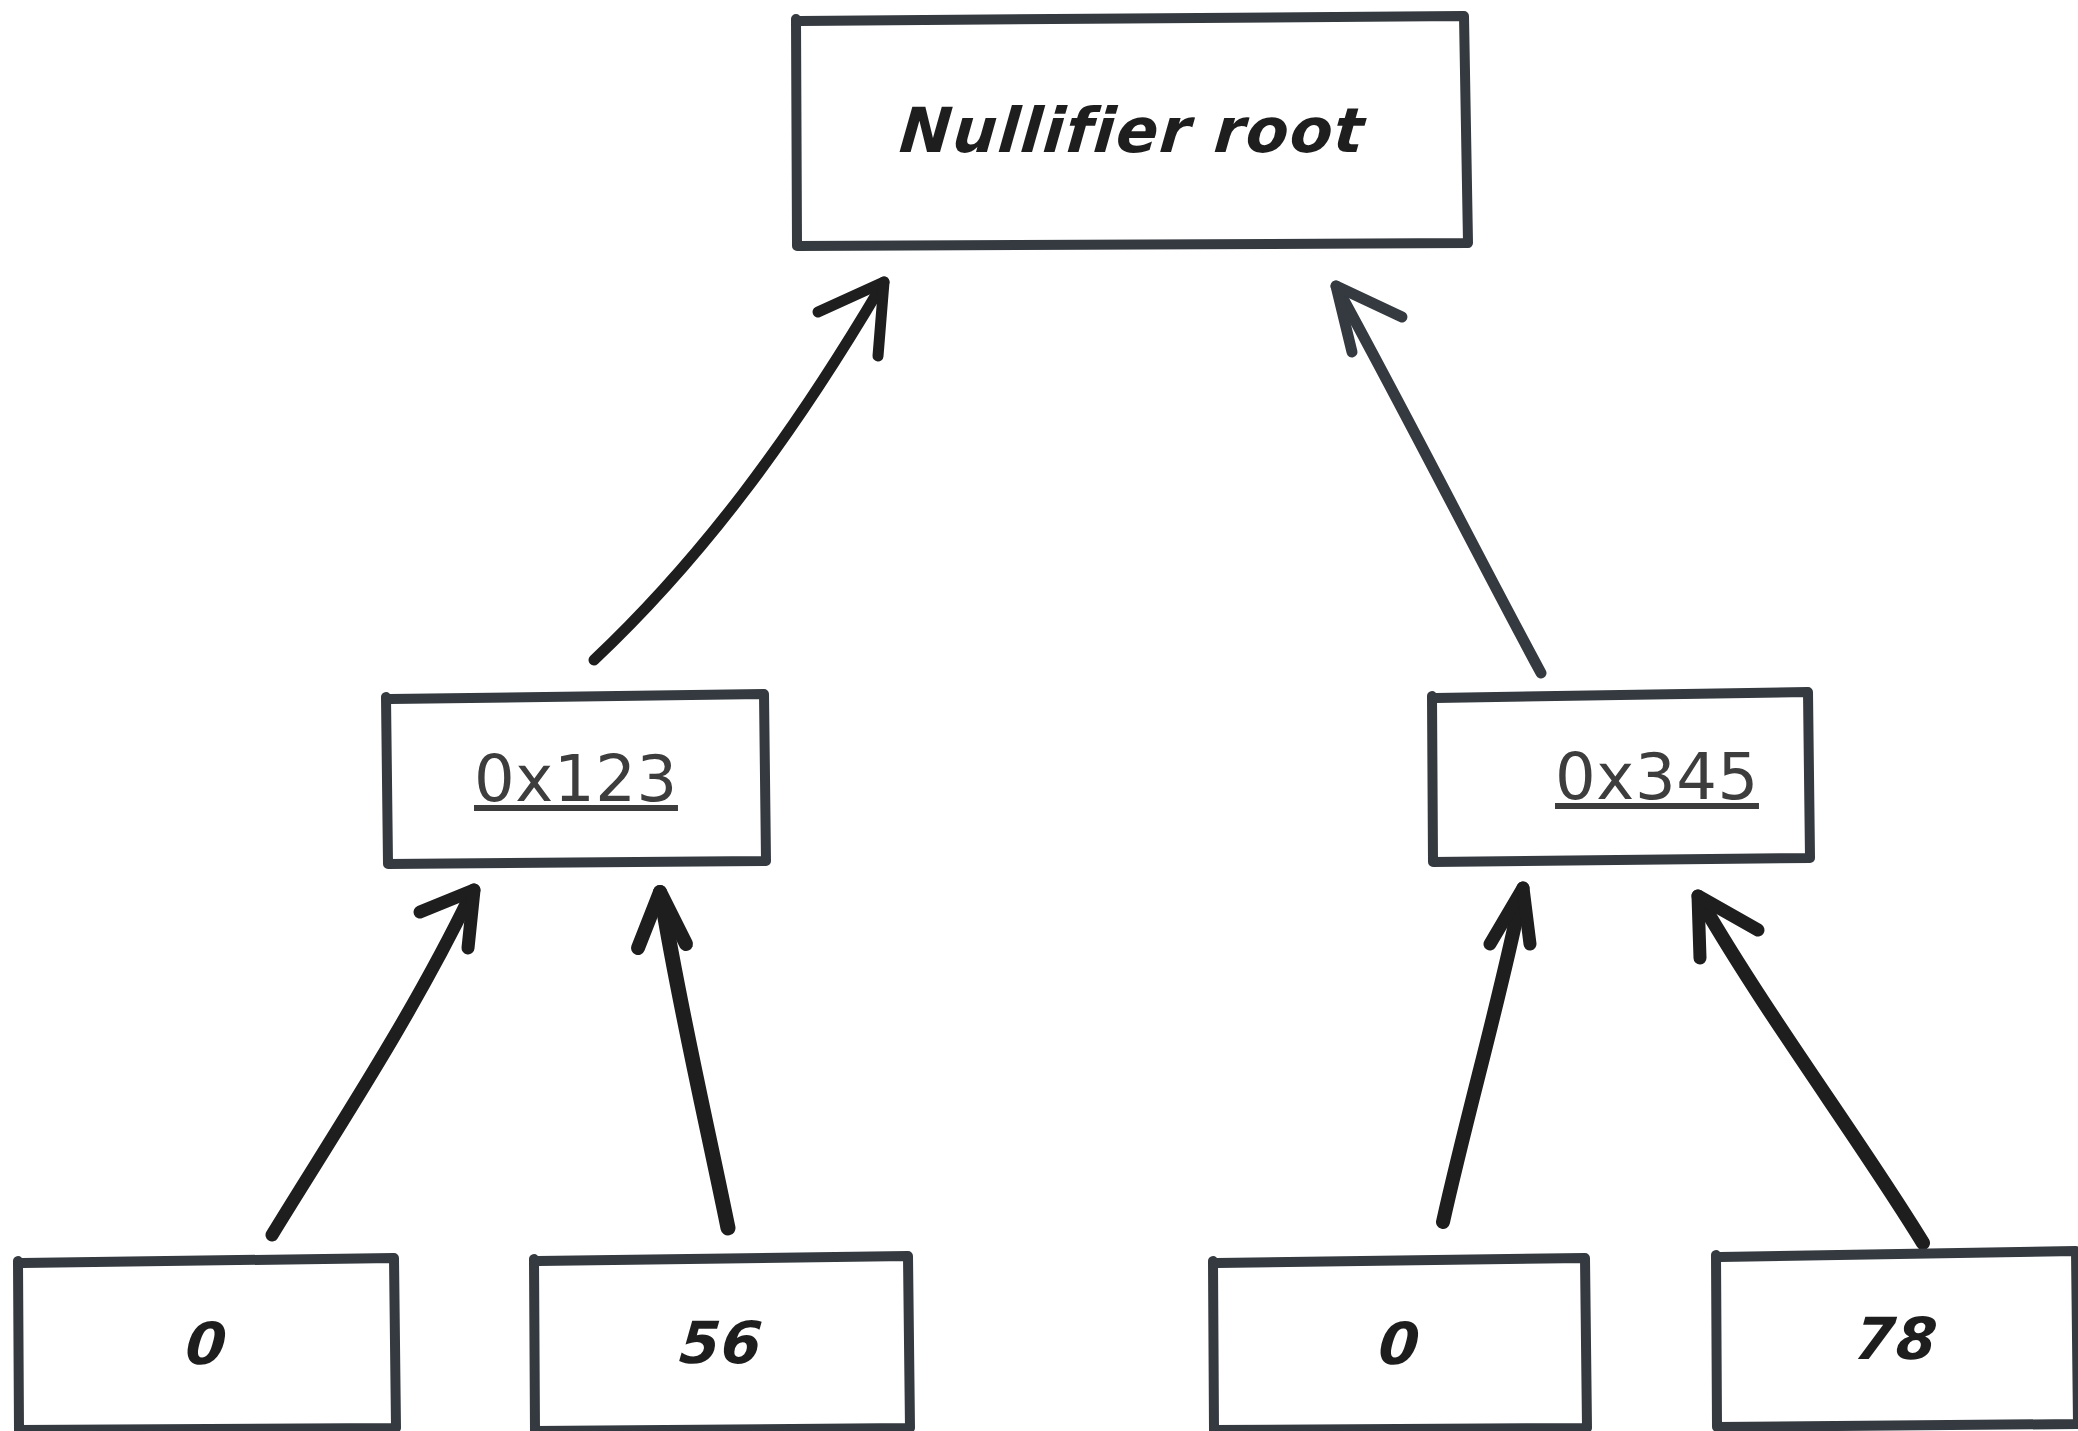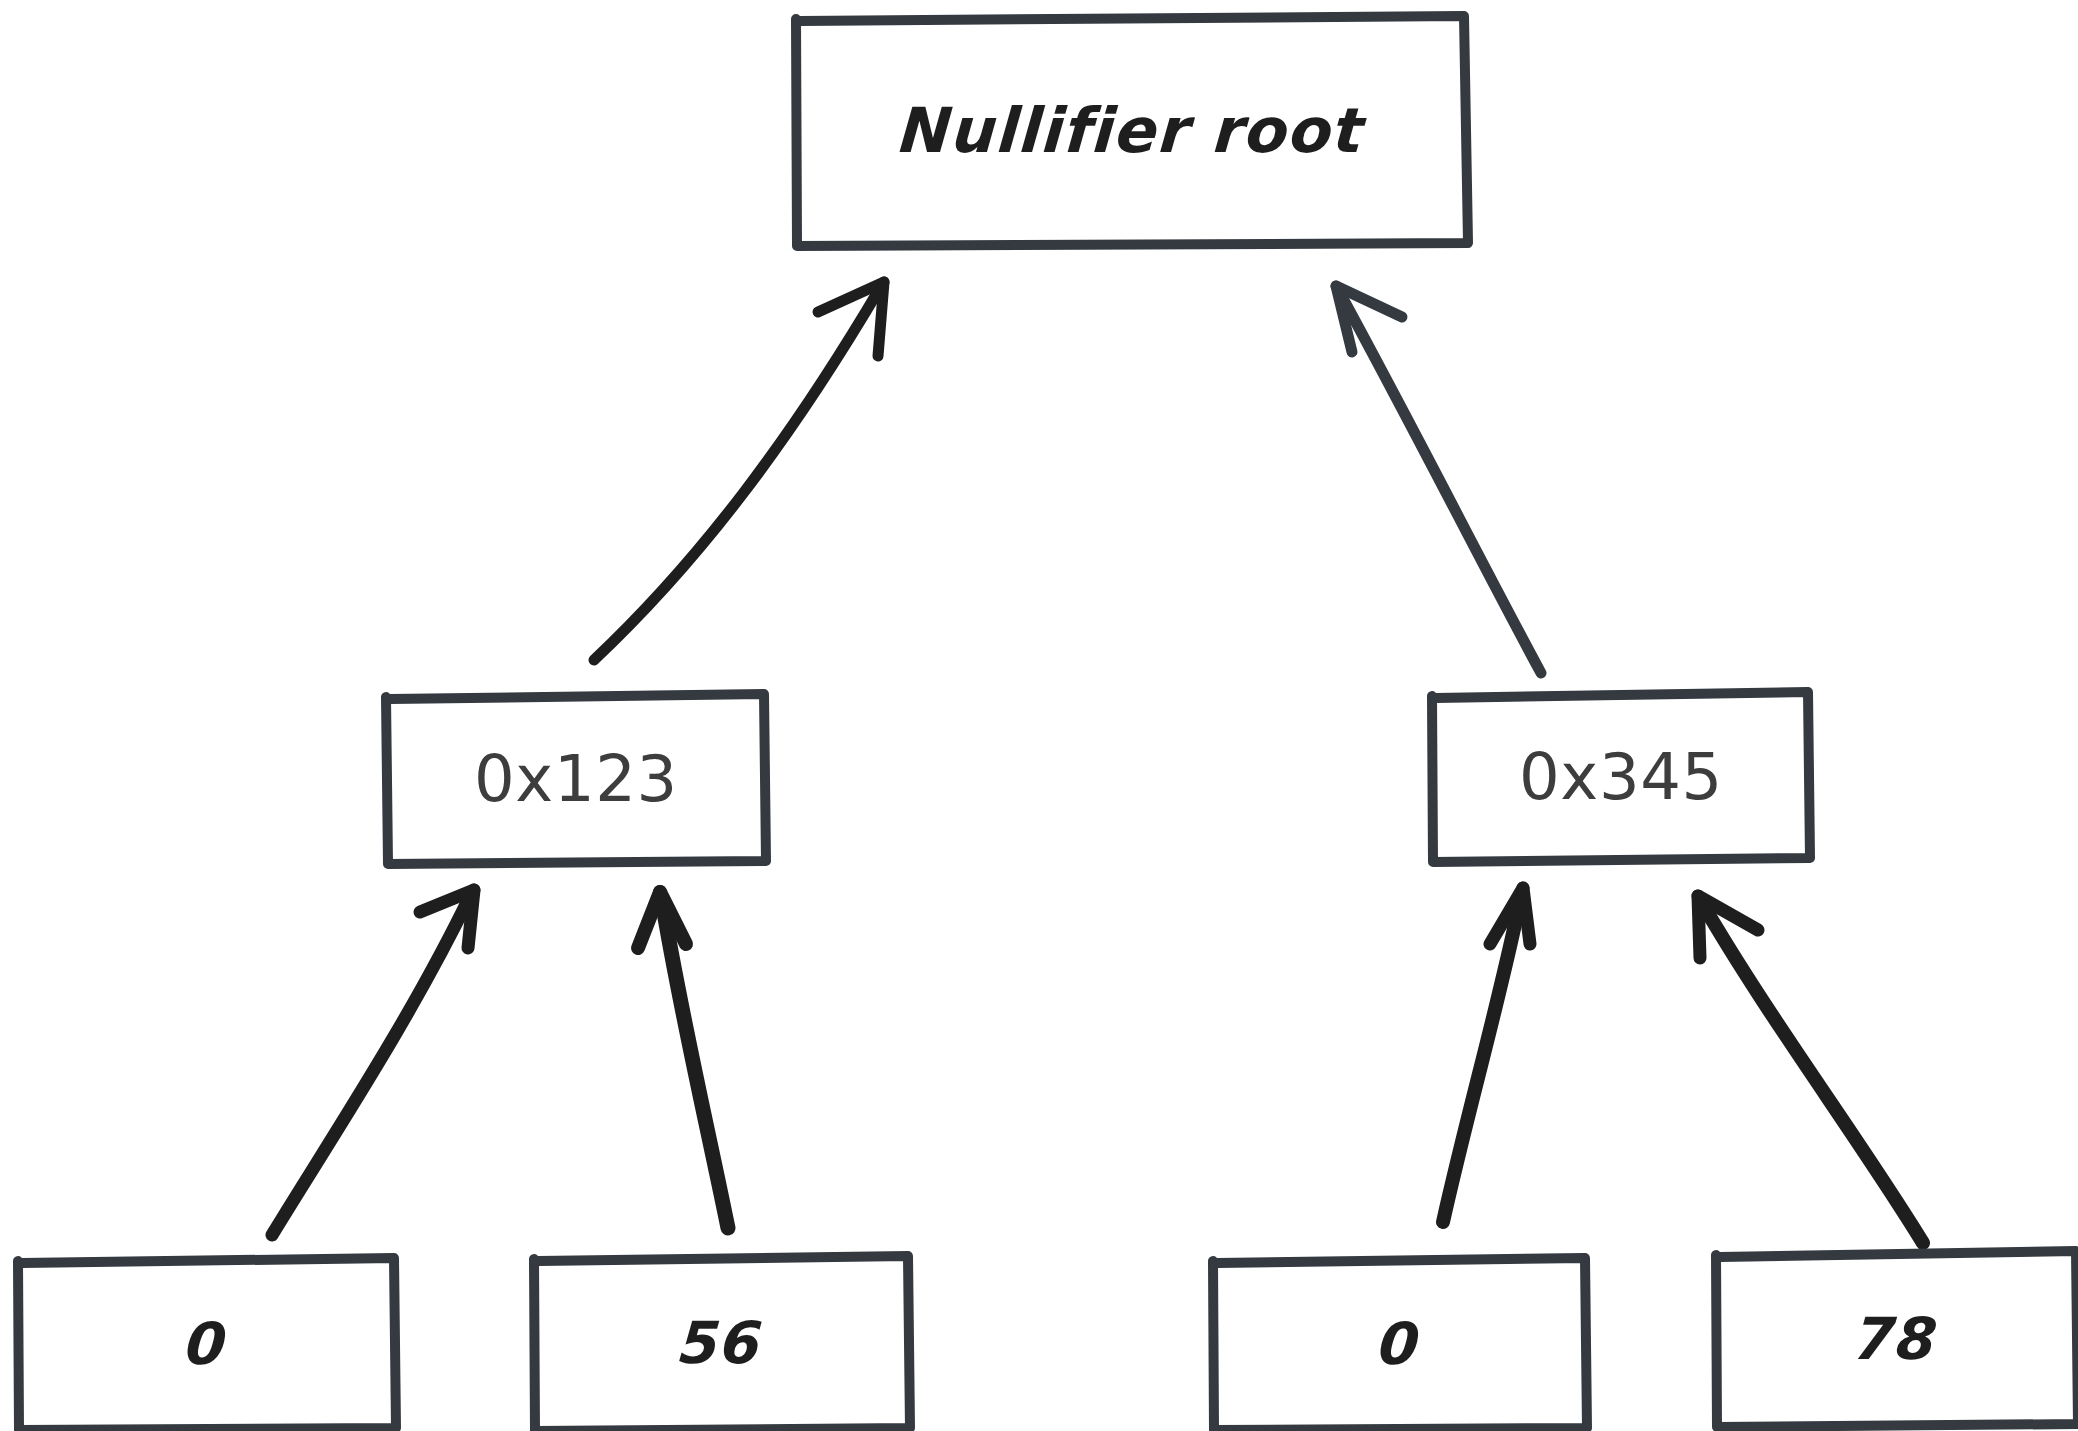--- a/index.html
+++ b/index.html
@@ -45,20 +45,21 @@
     font-family: "DejaVu Sans", sans-serif;
     font-style: italic;
     font-weight: 600;
     letter-spacing: 0.02em;
     transform: skewX(-5deg);
   }
   .mono-ish {
     font-family: "DejaVu Sans", sans-serif;
     font-weight: 400;
     letter-spacing: 0.01em;
+    text-decoration: underline;
   }
 </style>
 </head>
 <body>
 
 <div id="canvas">
 
   <svg class="layer" viewBox="0 0 2078 1431" xmlns="http://www.w3.org/2000/svg">
 
     <g>
@@ -116,21 +117,21 @@
   </svg>
 
   <div class="node" style="left:796px; top:15px; width:672px; height:231px;">
     <span class="node-label hand" style="font-size:62px; color:#1e1e1e;">Nullifier root</span>
   </div>
 
   <div class="node" style="left:386px; top:694px; width:380px; height:170px;">
     <span class="node-label mono-ish" style="font-size:64px; color:#3d3d3d;">0x123</span>
   </div>
 
-  <div class="node" style="left:1432px; top:692px; width:378px; height:170px;text-align:center;">
+  <div class="node" style="left:1468px; top:692px; width:378px; height:170px;text-align:center;">
     <span class="node-label mono-ish" style="font-size:64px; color:#3d3d3d;">0x345</span>
   </div>
 
   <div class="node" style="left:18px; top:1258px; width:378px; height:172px;">
     <span class="node-label hand" style="font-size:58px; color:#1e1e1e;">0</span>
   </div>
 
   <div class="node" style="left:534px; top:1256px; width:376px; height:174px;">
     <span class="node-label hand" style="font-size:58px; color:#1e1e1e;">56</span>
   </div>

